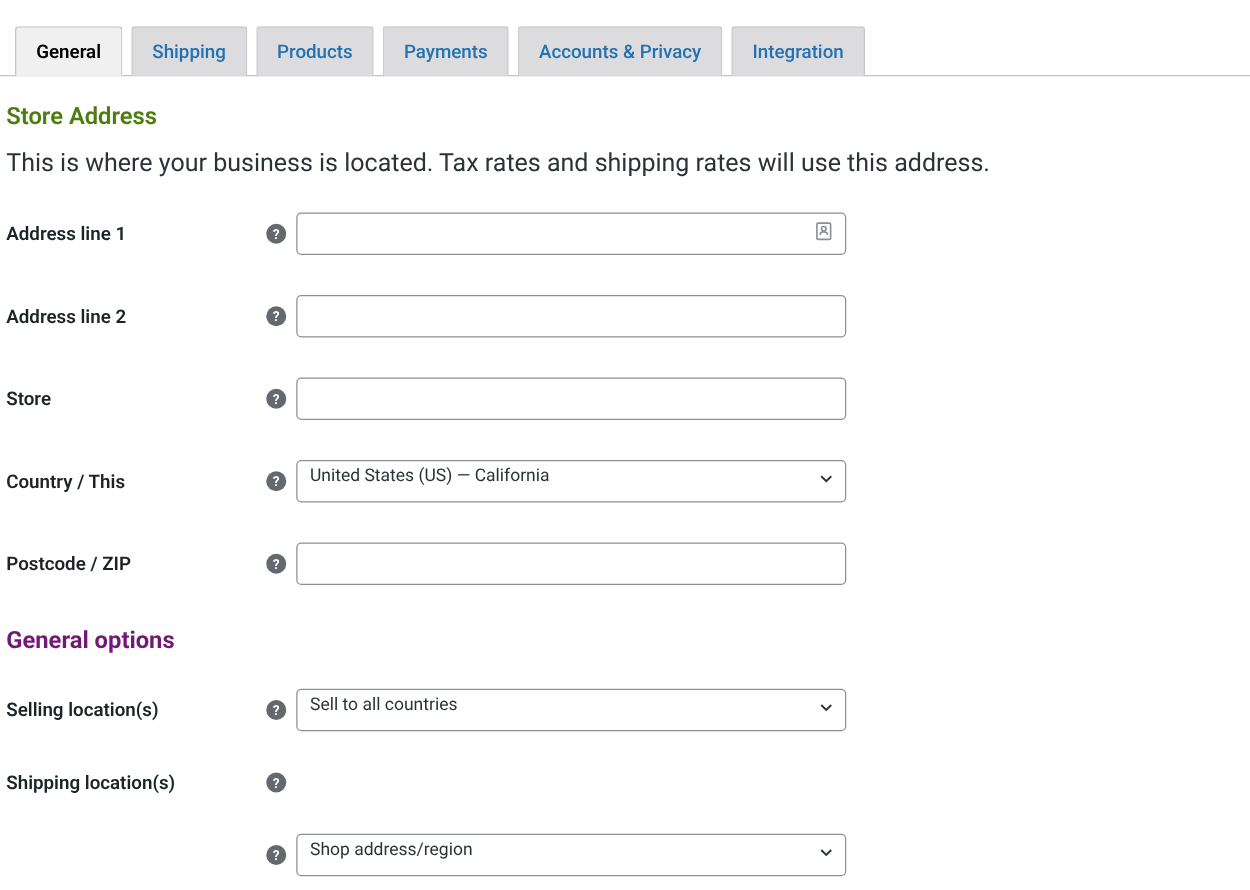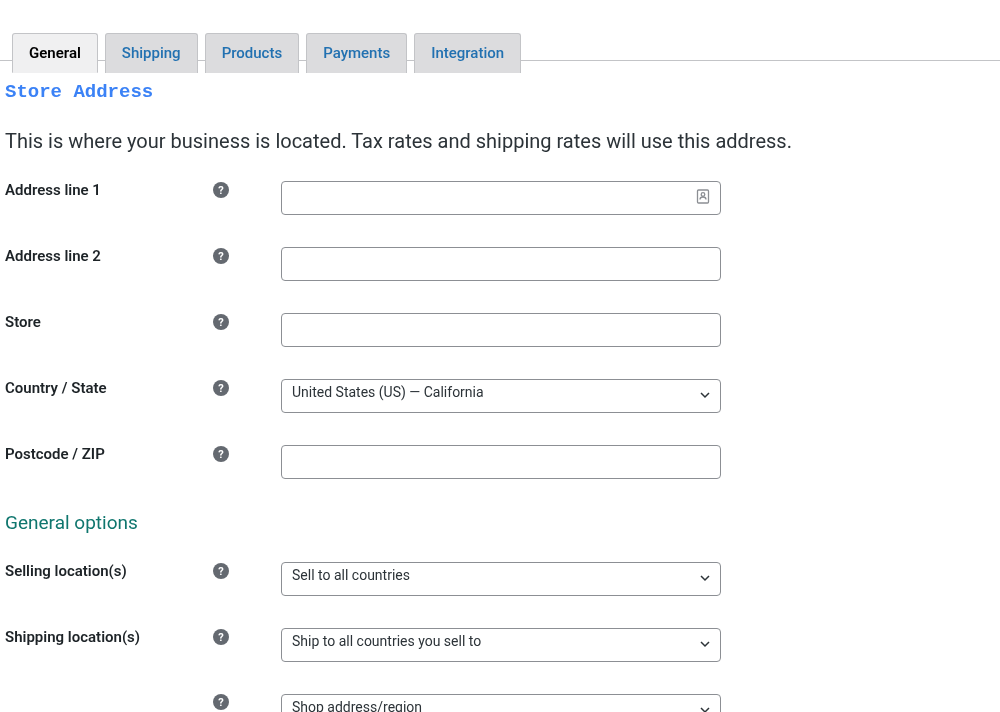--- a/index.html
+++ b/index.html
@@ -27,48 +27,46 @@
       background: #dcdcde;
       border: 1px solid #c3c4c7;
       border-bottom: none;
       border-top-left-radius: 3px;
       border-top-right-radius: 3px;
       color: #2271b1;
       font-size: 15px;
       font-weight: 500;
       cursor: pointer;
       position: relative;
-      top: 13px;
+      top: 1px;
     }
     .tab.active {
       background: #f0f0f1;
       border-bottom: 1px solid #f0f0f1;
       color: #000;
       font-weight: 600;
     }
     .content {
       padding: 20px 5px 5px 5px;
     }
     .section-title {
       font-size: 19px;
       font-weight: 600;
-      margin-bottom: 26px;
-      color: #3b82f6;
-      font-family: Liberation Mono, monospace;
+      margin-bottom: 14px;
+      color: #4d7c0f;
     }
     .section-desc {
       font-size: 20px;
       color: #2c3338;
       margin-bottom: 28px;
     }
     .form-row {
       display: flex;
-      align-items: flex-start;
+      align-items: center;
       margin-bottom: 32px;
-      gap: 44px;
     }
     .form-label {
       width: 232px;
       font-size: 15px;
       font-weight: 600;
       color: #1d2327;
       display: flex;
       align-items: center;
       flex-shrink: 0;
     }
@@ -130,34 +128,35 @@
     .select-arrow {
       position: absolute;
       right: 10px;
       top: 50%;
       transform: translateY(-50%);
       pointer-events: none;
       color: #2c3338;
     }
     .section-title-2 {
       font-size: 19px;
-      font-weight: 400;
+      font-weight: 700;
       margin-bottom: 28px;
       margin-top: 8px;
-      color: #0f766e;
+      color: #701a75;
     }
   </style>
 </head>
 <body>
 
 <div class="tabs">
   <div class="tab active">General</div>
   <div class="tab">Shipping</div>
   <div class="tab">Products</div>
   <div class="tab">Payments</div>
+  <div class="tab">Accounts &amp; Privacy</div>
   <div class="tab">Integration</div>
 </div>
 
 <div class="content">
 
   <h2 class="section-title">Store Address</h2>
   <p class="section-desc">This is where your business is located. Tax rates and shipping rates will use this address.</p>
 
   <div class="form-row">
     <label class="form-label">
@@ -187,21 +186,21 @@
   <div class="form-row">
     <label class="form-label">
       <span>Store</span>
       <span class="help-icon">?</span>
     </label>
     <input type="text" class="form-input" value="" style="">
   </div>
 
   <div class="form-row">
     <label class="form-label">
-      <span>Country / State</span>
+      <span>Country / This</span>
       <span class="help-icon">?</span>
     </label>
     <div class="select-wrapper">
       <div class="form-select">United States (US) — California</div>
       <span class="select-arrow">
         <svg width="12" height="12" viewBox="0 0 12 12">
             <path d="M2 4l4 4 4-4" fill="none" stroke="currentColor" stroke-width="1.5"></path>
           </svg>
       </span>
     </div>
@@ -230,28 +229,20 @@
           </svg>
       </span>
     </div>
   </div>
 
   <div class="form-row">
     <label class="form-label">
       <span>Shipping location(s)</span>
       <span class="help-icon">?</span>
     </label>
-    <div class="select-wrapper">
-      <div class="form-select">Ship to all countries you sell to</div>
-      <span class="select-arrow">
-        <svg width="12" height="12" viewBox="0 0 12 12">
-            <path d="M2 4l4 4 4-4" fill="none" stroke="currentColor" stroke-width="1.5"></path>
-          </svg>
-      </span>
-    </div>
   </div>
 
   <div class="form-row">
     <label class="form-label">
       <span class="help-icon">?</span>
     </label>
     <div class="select-wrapper">
       <div class="form-select">Shop address/region</div>
       <span class="select-arrow">
         <svg width="12" height="12" viewBox="0 0 12 12">

